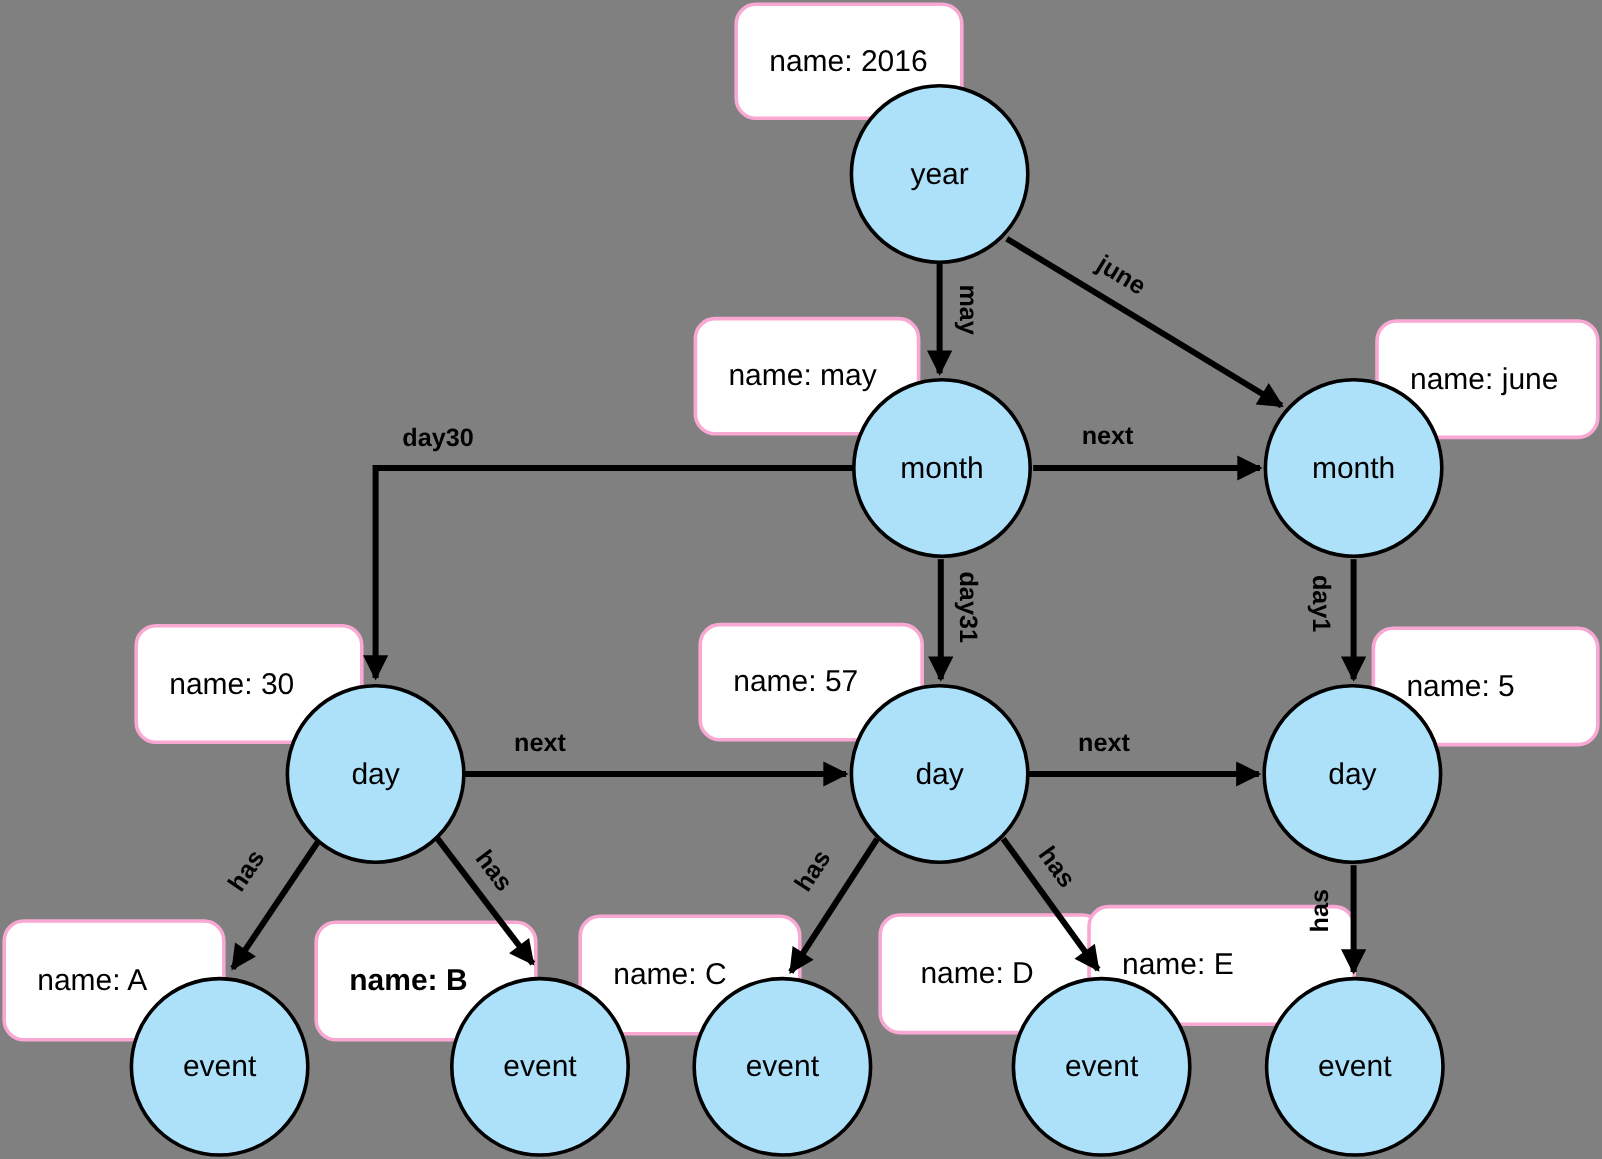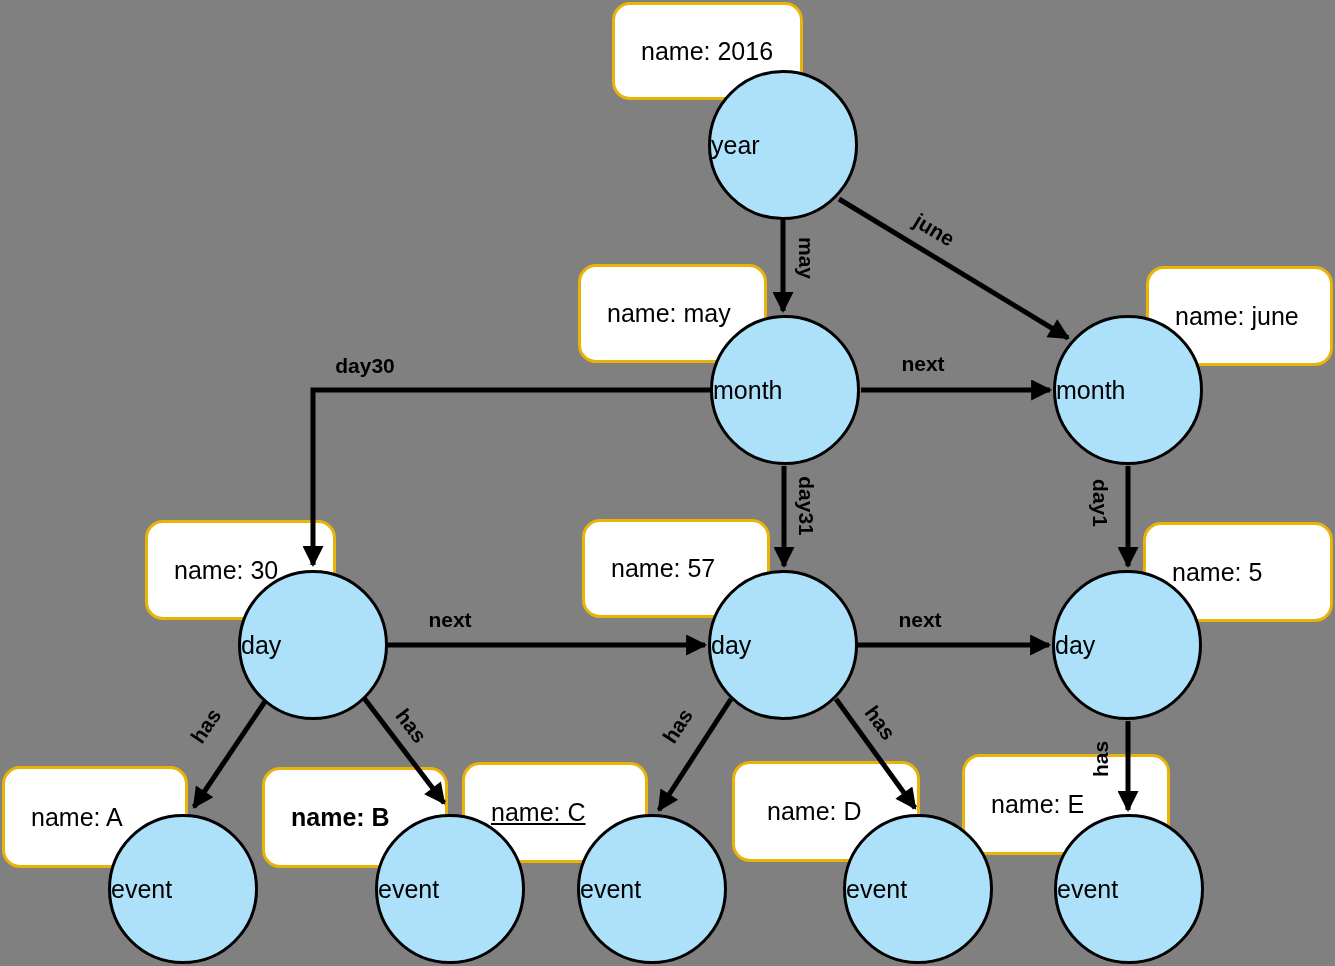--- a/index.html
+++ b/index.html
@@ -21,41 +21,41 @@
   }
   .box-layer   { z-index: 1; }
   .edge-layer  { z-index: 2; }
   .node-layer  { z-index: 3; }
   .label-layer { z-index: 4; pointer-events: none; }
 
   .prop-box {
     position: absolute;
     box-sizing: border-box;
     background: #ffffff;
-    border: 3px solid #eab308;
+    border: 3px solid #f9a8d4;
     border-radius: 18px;
     display: flex;
     align-items: center;
     padding-left: 26px;
     font-size: 25px;
     color: #000000;
     white-space: nowrap;
   }
 
   .node {
     position: absolute;
     box-sizing: border-box;
     width: 150px;
     height: 150px;
     border-radius: 50%;
     background: #ADE0F9;
     border: 3px solid #000000;
     display: flex;
     align-items: center;
-    justify-content: flex-start;
+    justify-content: center;
     font-size: 25px;
     color: #000000;
   }
 
   .edge-path {
     fill: none;
     stroke: #000000;
     stroke-width: 5px;
     stroke-linejoin: miter;
   }
@@ -76,42 +76,42 @@
   <div class="layer box-layer">
       <div class="prop-box" style="left: 612px; top: 2px; width: 191px; height: 98px;">
         <span>name: 2016</span>
       </div>
       <div class="prop-box" style="left: 1146px; top: 266px; width: 187px; height: 100px;">
         <span>name: june</span>
       </div>
       <div class="prop-box" style="left: 578px; top: 264px; width: 189px; height: 99px;">
         <span>name: may</span>
       </div>
-      <div class="prop-box" style="left: 112px; top: 520px; width: 191px; height: 100px; margin-left: 33px;">
+      <div class="prop-box" style="left: 112px; top: 520px; width: 191px; height: 100px;">
         <span>name: 30</span>
       </div>
       <div class="prop-box" style="left: 582px; top: 519px; width: 188px; height: 99px;">
         <span>name: 57</span>
       </div>
       <div class="prop-box" style="left: 1143px; top: 522px; width: 190px; height: 100px;">
         <span>name: 5</span>
       </div>
       <div class="prop-box" style="left: 2px; top: 766px; width: 186px; height: 102px;">
         <span>name: A</span>
       </div>
       <div class="prop-box" style="left: 262px; top: 767px; width: 186px; height: 101px; font-weight: bold;">
         <span>name: B</span>
       </div>
-      <div class="prop-box" style="left: 462px; top: 762px; width: 186px; height: 101px; text-decoration: underline;">
+      <div class="prop-box" style="left: 482px; top: 762px; width: 186px; height: 101px;">
         <span>name: C</span>
       </div>
       <div class="prop-box" style="left: 732px; top: 761px; width: 188px; height: 101px; padding-left: 32px;">
         <span>name: D</span>
       </div>
-      <div class="prop-box" style="left: 962px; top: 754px; width: 208px; height: 101px;">
+      <div class="prop-box" style="left: 906px; top: 754px; width: 224px; height: 101px;">
         <span>name: E</span>
       </div>
     </div>
   <svg class="layer edge-layer" width="1335" height="966" viewBox="0 0 1335 966" xmlns="http://www.w3.org/2000/svg">
     <defs>
       <marker id="arrow" viewBox="0 0 10 10" refX="9" refY="5" markerWidth="5.2" markerHeight="4.2" orient="auto-start-reverse">
         <path d="M0,0 L10,5 L0,10 z" fill="#000000"></path>
       </marker>
     </defs>
   <path class="edge-path" d="M783,220 L783,311" marker-end="url(#arrow)"></path>

